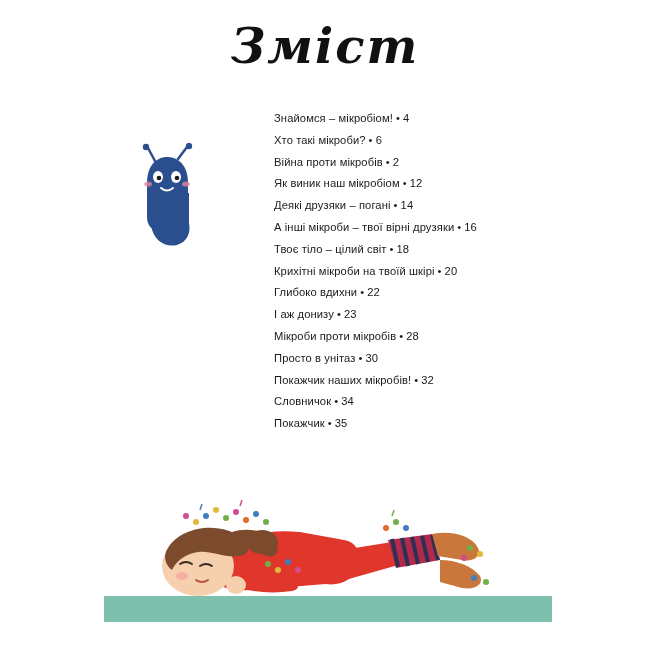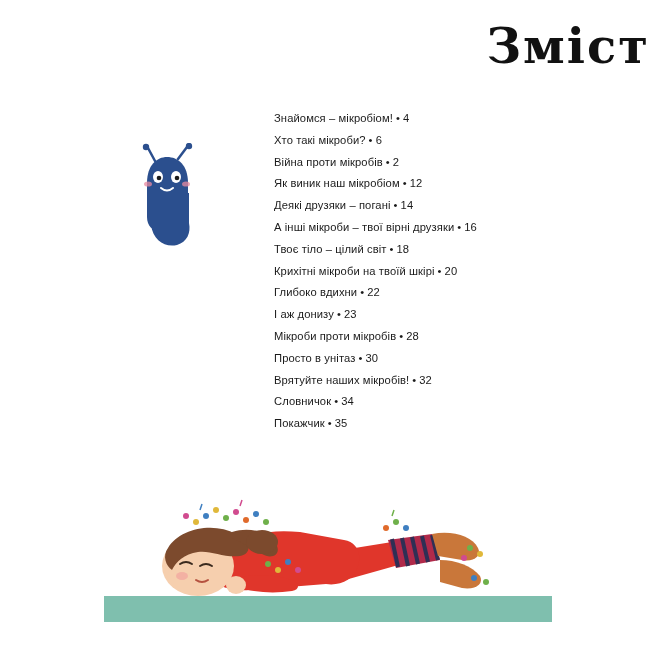--- a/index.html
+++ b/index.html
@@ -18,26 +18,27 @@
     position: relative;
     width: 650px;
     height: 650px;
     background: #ffffff;
   }
   .title {
     position: absolute;
     top: 18px;
     left: 0;
     width: 650px;
-    text-align: right;
+    text-align: center;
     font-family: "DejaVu Serif", serif;
     font-size: 48px;
     font-weight: bold;
     letter-spacing: 2px;
     color: #111111;
+    font-style: italic;
   }
   .toc {
     position: absolute;
     top: 113px;
     left: 254px;
     width: 360px;
     margin-left: 20px;
   }
   .toc-item {
     font-size: 11.2px;
@@ -99,21 +100,21 @@
     <div class="toc-item"><span>Війна проти мікробів</span><span class="dot">•</span><span>2</span></div>
     <div class="toc-item"><span>Як виник наш мікробіом</span><span class="dot">•</span><span>12</span></div>
     <div class="toc-item"><span>Деякі друзяки – погані</span><span class="dot">•</span><span>14</span></div>
     <div class="toc-item"><span>А інші мікроби – твої вірні друзяки</span><span class="dot">•</span><span>16</span></div>
     <div class="toc-item"><span>Твоє тіло – цілий світ</span><span class="dot">•</span><span>18</span></div>
     <div class="toc-item"><span>Крихітні мікроби на твоїй шкірі</span><span class="dot">•</span><span>20</span></div>
     <div class="toc-item"><span>Глибоко вдихни</span><span class="dot">•</span><span>22</span></div>
     <div class="toc-item"><span>І аж донизу</span><span class="dot">•</span><span>23</span></div>
     <div class="toc-item"><span>Мікроби проти мікробів</span><span class="dot">•</span><span>28</span></div>
     <div class="toc-item"><span>Просто в унітаз</span><span class="dot">•</span><span>30</span></div>
-    <div class="toc-item"><span>Врятуйте наших мікробів!</span><span class="dot">•</span><span>32</span></div>
+    <div class="toc-item"><span>Покажчик наших мікробів!</span><span class="dot">•</span><span>32</span></div>
     <div class="toc-item"><span>Словничок</span><span class="dot">•</span><span>34</span></div>
     <div class="toc-item"><span>Покажчик</span><span class="dot">•</span><span>35</span></div>
   </div>
 
   <div class="illustration">
     <svg width="650" height="160" viewBox="0 0 650 160" xmlns="http://www.w3.org/2000/svg">
 
       <rect x="104" y="106" width="448" height="26" fill="#7fbfae"></rect>
 
       <path d="M330 62 L392 52 L402 74 L338 92 Z" fill="#e0362b"></path>

